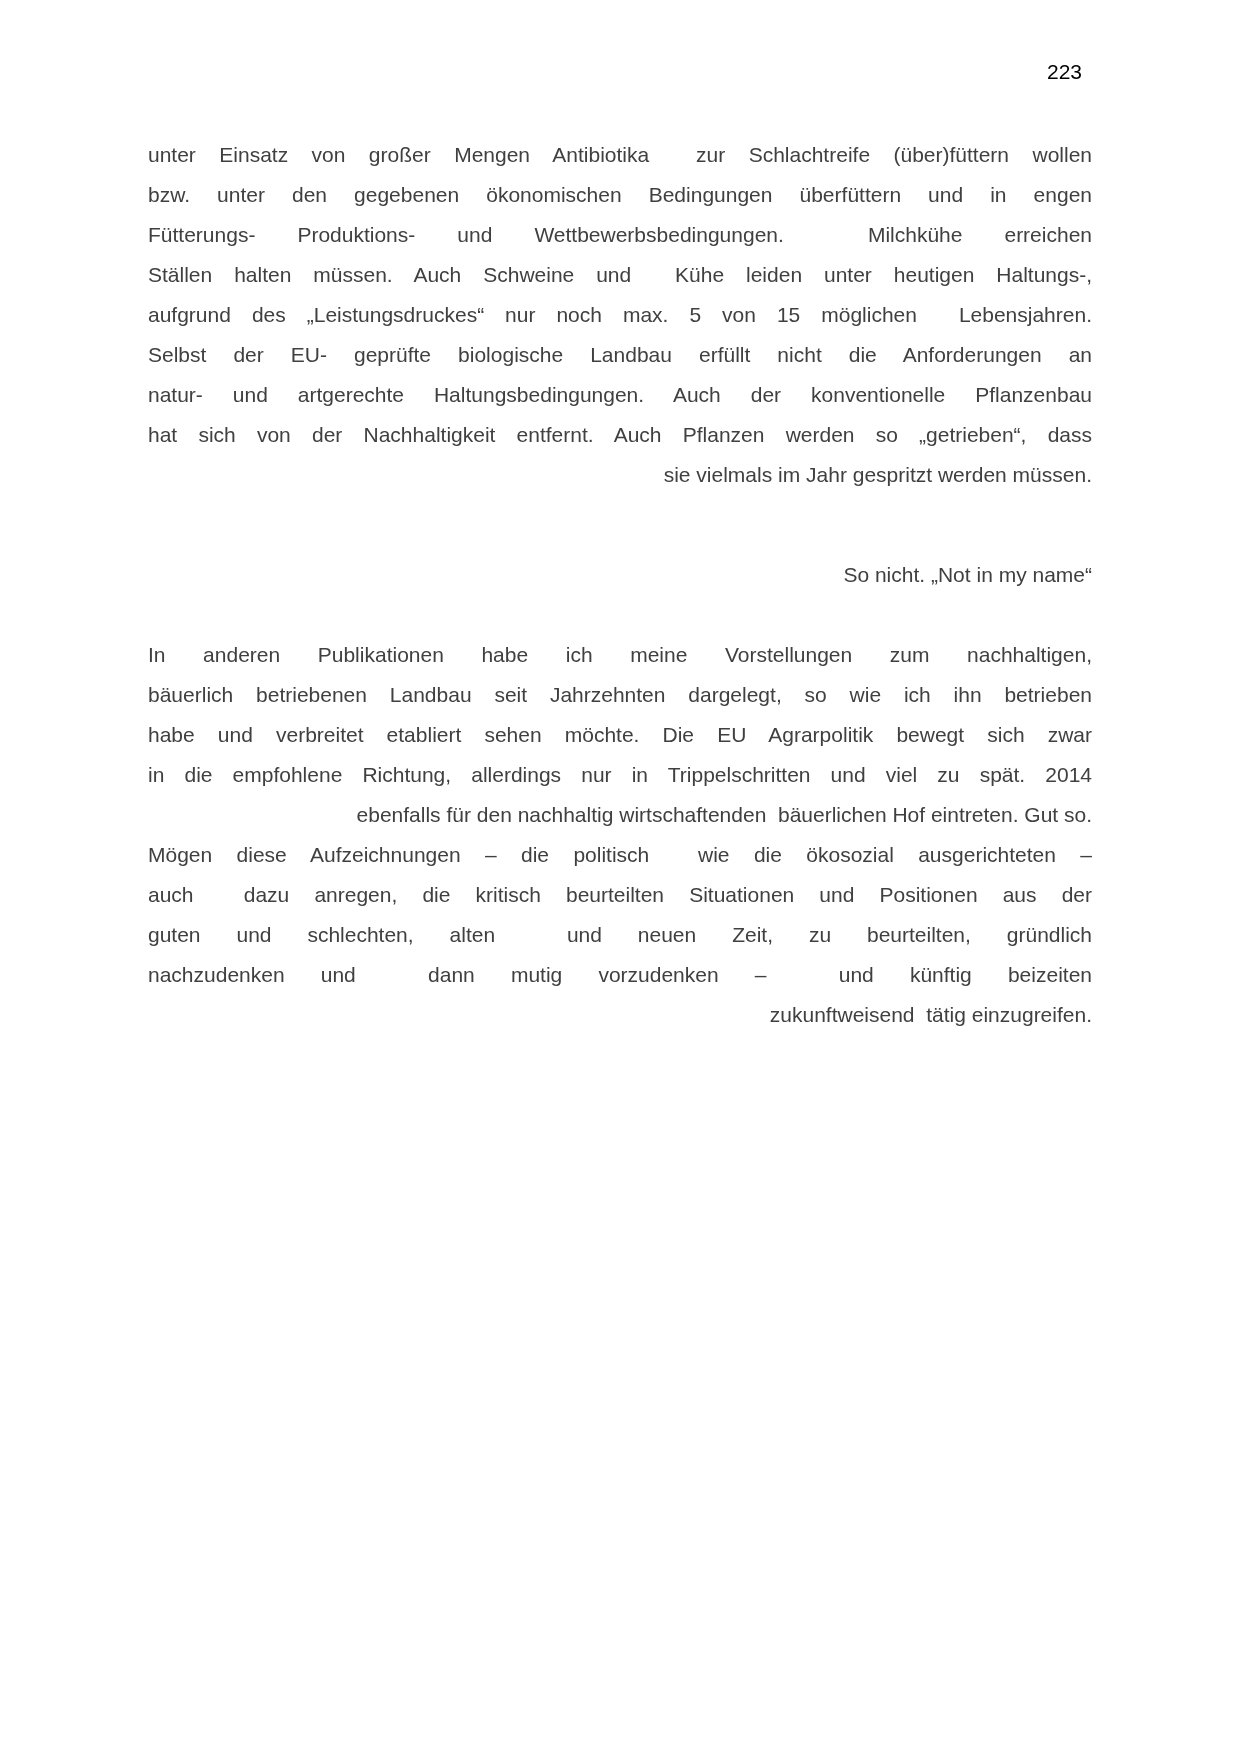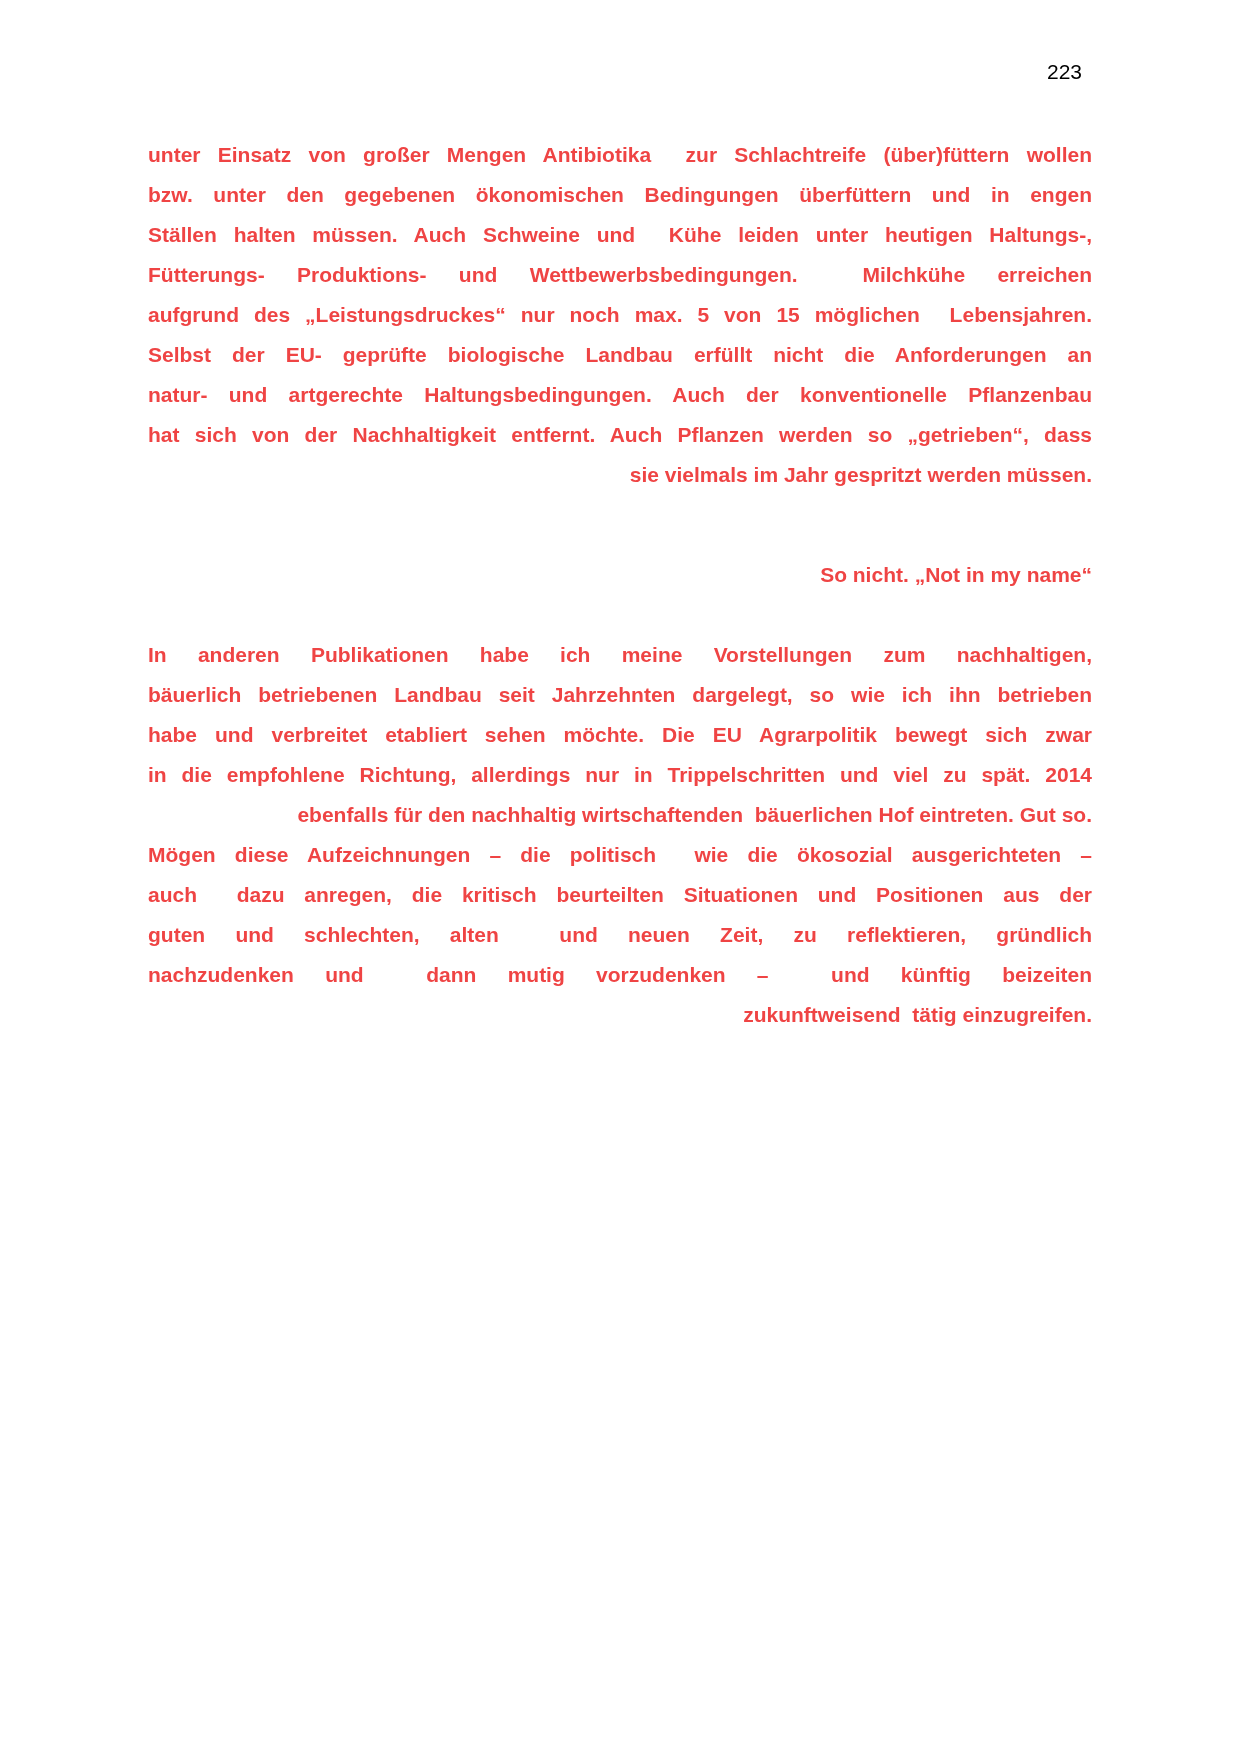--- a/index.html
+++ b/index.html
@@ -27,22 +27,21 @@
     line-height: 28px;
     color: #000000;
   }
   .text-block {
     position: absolute;
     left: 148px;
     top: 135px;
     width: 944px;
     font-size: 21px;
     line-height: 40px;
-    color: #ef4444;
-    font-weight: bold;
+    color: #404040;
   }
   .line {
     height: 40px;
     overflow: hidden;
     white-space: pre-wrap;
   }
   .line.justify {
     text-align: justify;
     text-align-last: justify;
     -moz-text-align-last: justify;
@@ -59,34 +58,34 @@
   }
 </style>
 </head>
 <body>
 
 <div class="page">
   <div class="page-number">223</div>
   <div class="text-block">
       <div class="line justify">unter Einsatz von großer Mengen Antibiotika  zur Schlachtreife (über)füttern wollen</div>
       <div class="line justify">bzw. unter den gegebenen ökonomischen Bedingungen überfüttern und in engen</div>
+      <div class="line justify">Fütterungs- Produktions- und Wettbewerbsbedingungen.  Milchkühe erreichen</div>
       <div class="line justify">Ställen halten müssen. Auch Schweine und  Kühe leiden unter heutigen Haltungs-,</div>
-      <div class="line justify">Fütterungs- Produktions- und Wettbewerbsbedingungen.  Milchkühe erreichen</div>
       <div class="line justify">aufgrund des „Leistungsdruckes“ nur noch max. 5 von 15 möglichen  Lebensjahren.</div>
       <div class="line justify">Selbst der EU- geprüfte biologische Landbau erfüllt nicht die Anforderungen an</div>
       <div class="line justify">natur- und artgerechte Haltungsbedingungen. Auch der konventionelle Pflanzenbau</div>
       <div class="line justify">hat sich von der Nachhaltigkeit entfernt. Auch Pflanzen werden so „getrieben“, dass</div>
       <div class="line left">sie vielmals im Jahr gespritzt werden müssen.</div>
       <div class="spacer" style="height: 60px;"></div>
       <div class="line heading">So nicht. „Not in my name“</div>
       <div class="spacer" style="height: 40px;"></div>
       <div class="line justify">In anderen Publikationen habe ich meine Vorstellungen zum nachhaltigen,</div>
       <div class="line justify">bäuerlich betriebenen Landbau seit Jahrzehnten dargelegt, so wie ich ihn betrieben</div>
       <div class="line justify">habe und verbreitet etabliert sehen möchte. Die EU Agrarpolitik bewegt sich zwar</div>
       <div class="line justify">in die empfohlene Richtung, allerdings nur in Trippelschritten und viel zu spät. 2014</div>
       <div class="line left">ebenfalls für den nachhaltig wirtschaftenden  bäuerlichen Hof eintreten. Gut so.</div>
       <div class="line justify">Mögen diese Aufzeichnungen – die politisch  wie die ökosozial ausgerichteten –</div>
       <div class="line justify">auch  dazu anregen, die kritisch beurteilten Situationen und Positionen aus der</div>
-      <div class="line justify">guten und schlechten, alten  und neuen Zeit, zu reflektieren, gründlich</div>
+      <div class="line justify">guten und schlechten, alten  und neuen Zeit, zu beurteilten, gründlich</div>
       <div class="line justify">nachzudenken und  dann mutig vorzudenken –  und künftig beizeiten</div>
       <div class="line left">zukunftweisend  tätig einzugreifen.</div>
     </div>
 </div>
 
 </body></html>

